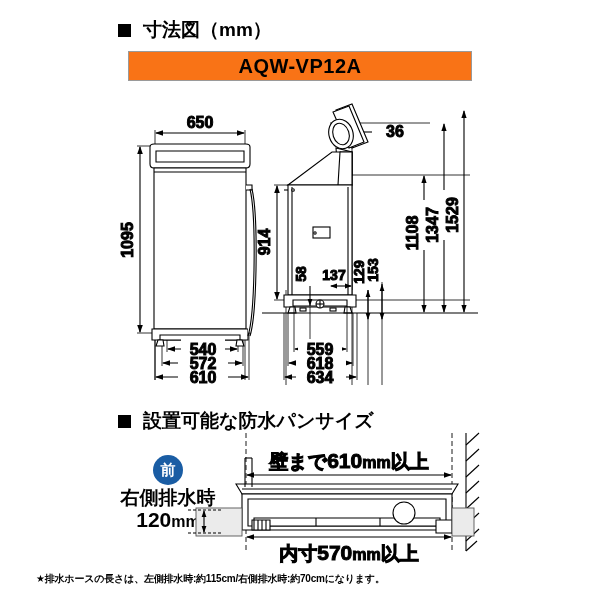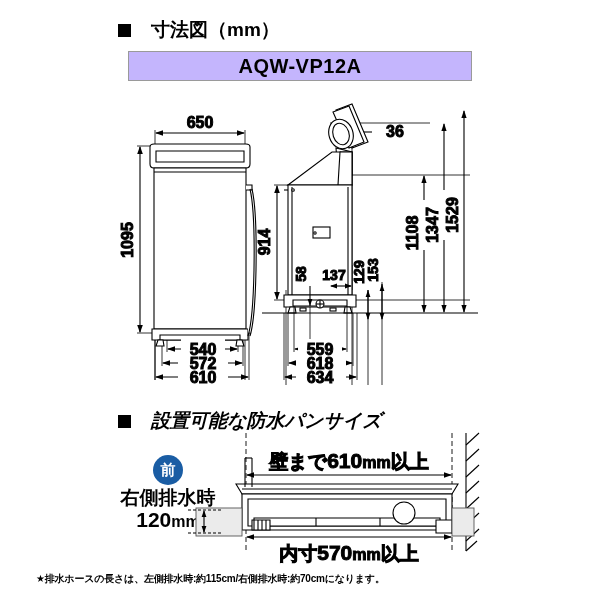--- a/index.html
+++ b/index.html
@@ -22,47 +22,47 @@
     width: 600px;
     height: 600px;
     background: #fff;
   }
 
   
   .section-head {
     position: absolute;
     display: flex;
     align-items: center;
-    gap: 20px;
+    gap: 12px;
     font-weight: bold;
     letter-spacing: 0px;
     white-space: nowrap;
   }
   .sq-bullet {
     display: inline-block;
     background: #000;
   }
   #head-dim { left: 118px; top: 17px; font-size: 19px; }
   #head-dim .sq-bullet { width: 13px; height: 13px; }
-  #head-pan { left: 118px; top: 408px; font-size: 19px; font-style: italic; }
+  #head-pan { left: 118px; top: 408px; font-size: 19px; }
   #head-pan .sq-bullet { width: 13px; height: 13px; }
 
   
   #model-box {
     position: absolute;
     left: 128px;
     top: 51px;
     width: 344px;
     height: 30px;
     border: 1px solid #9a9a9a;
     box-sizing: border-box;
     display: flex;
     align-items: center;
     justify-content: center;
-    background: #c4b5fd;
+    background: #f97316;
   }
   #model-name {
     font-size: 20px;
     font-weight: bold;
     letter-spacing: 0.5px;
   }
 
   
   .draw {
     position: absolute;

